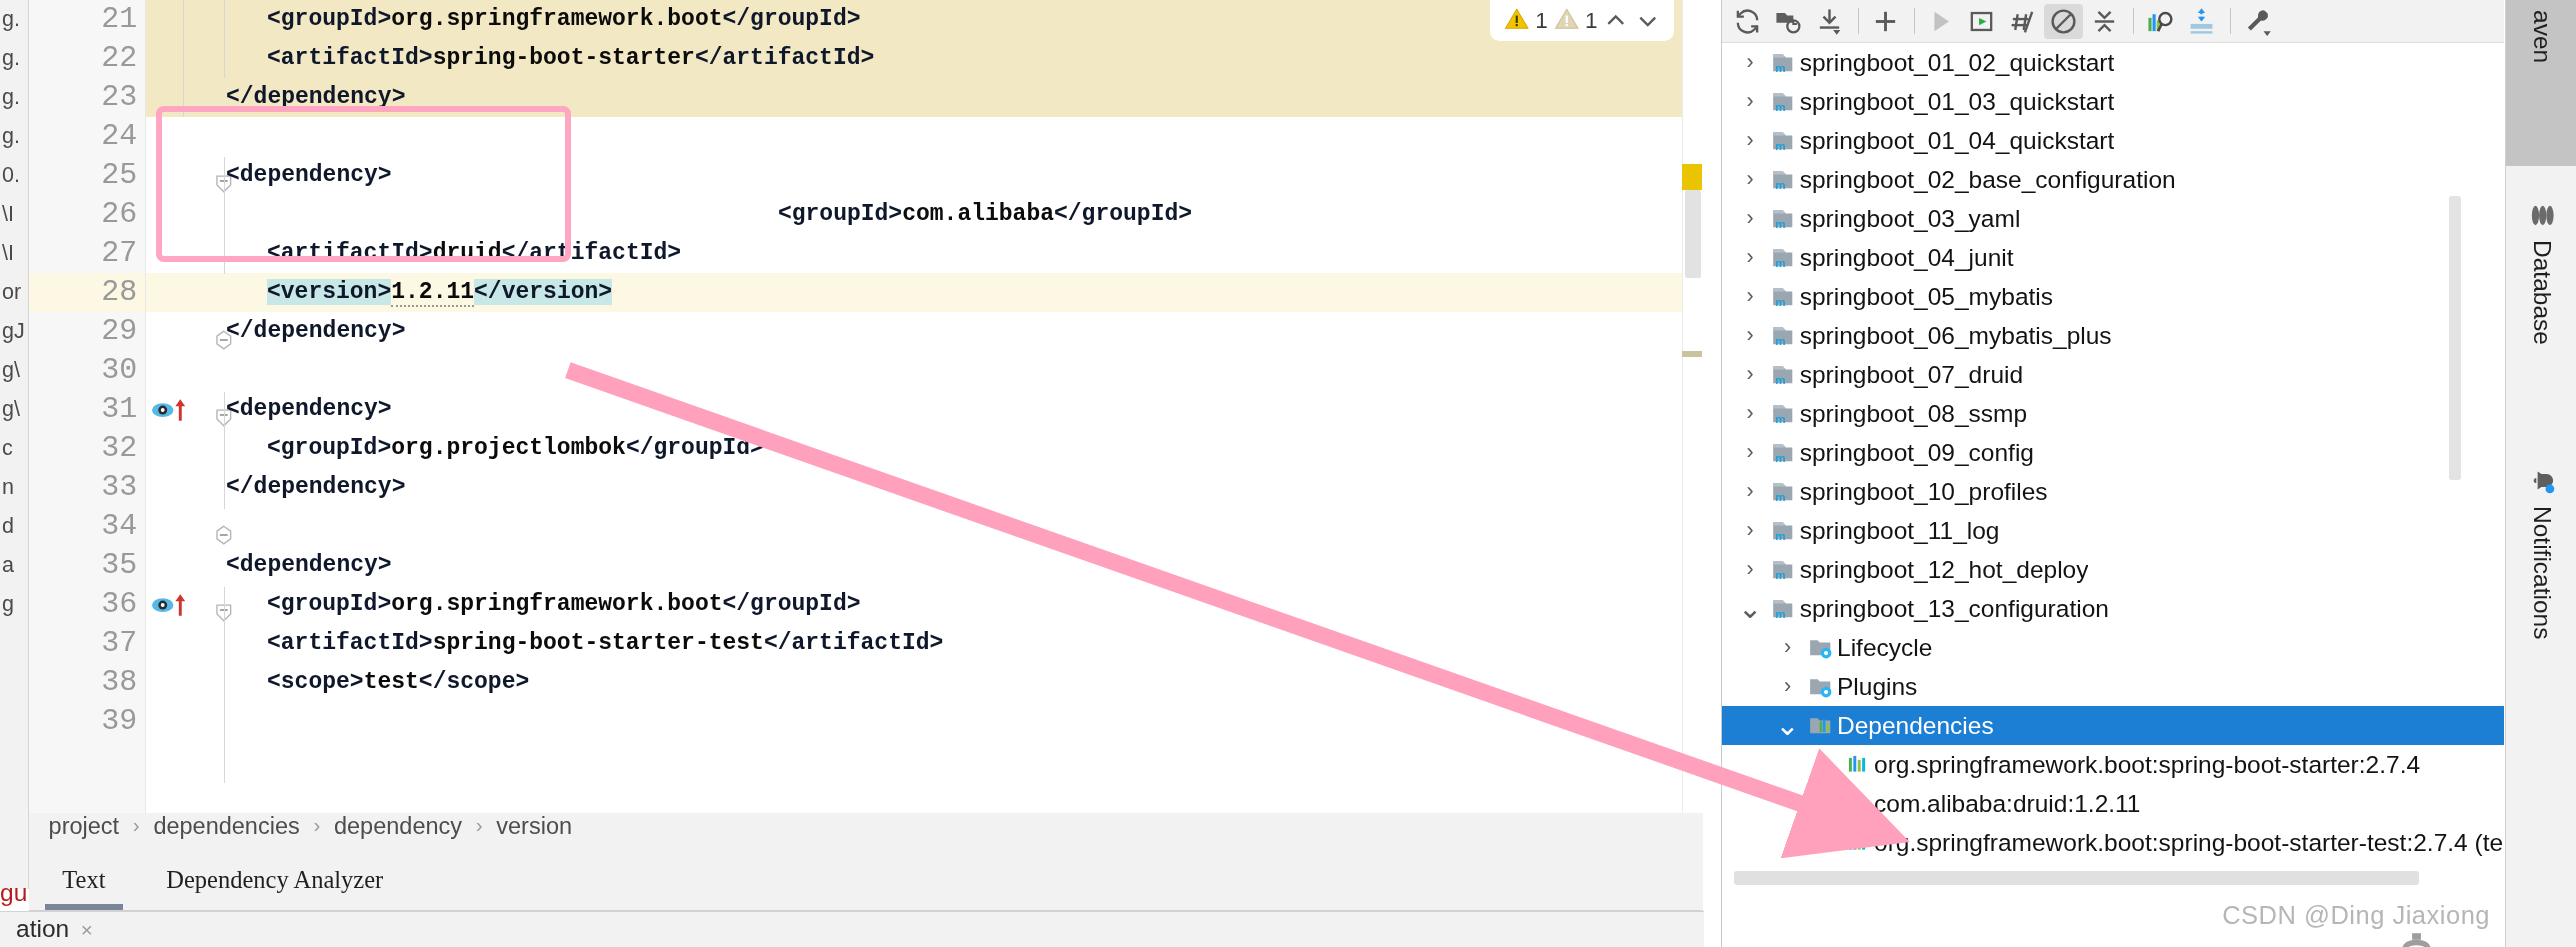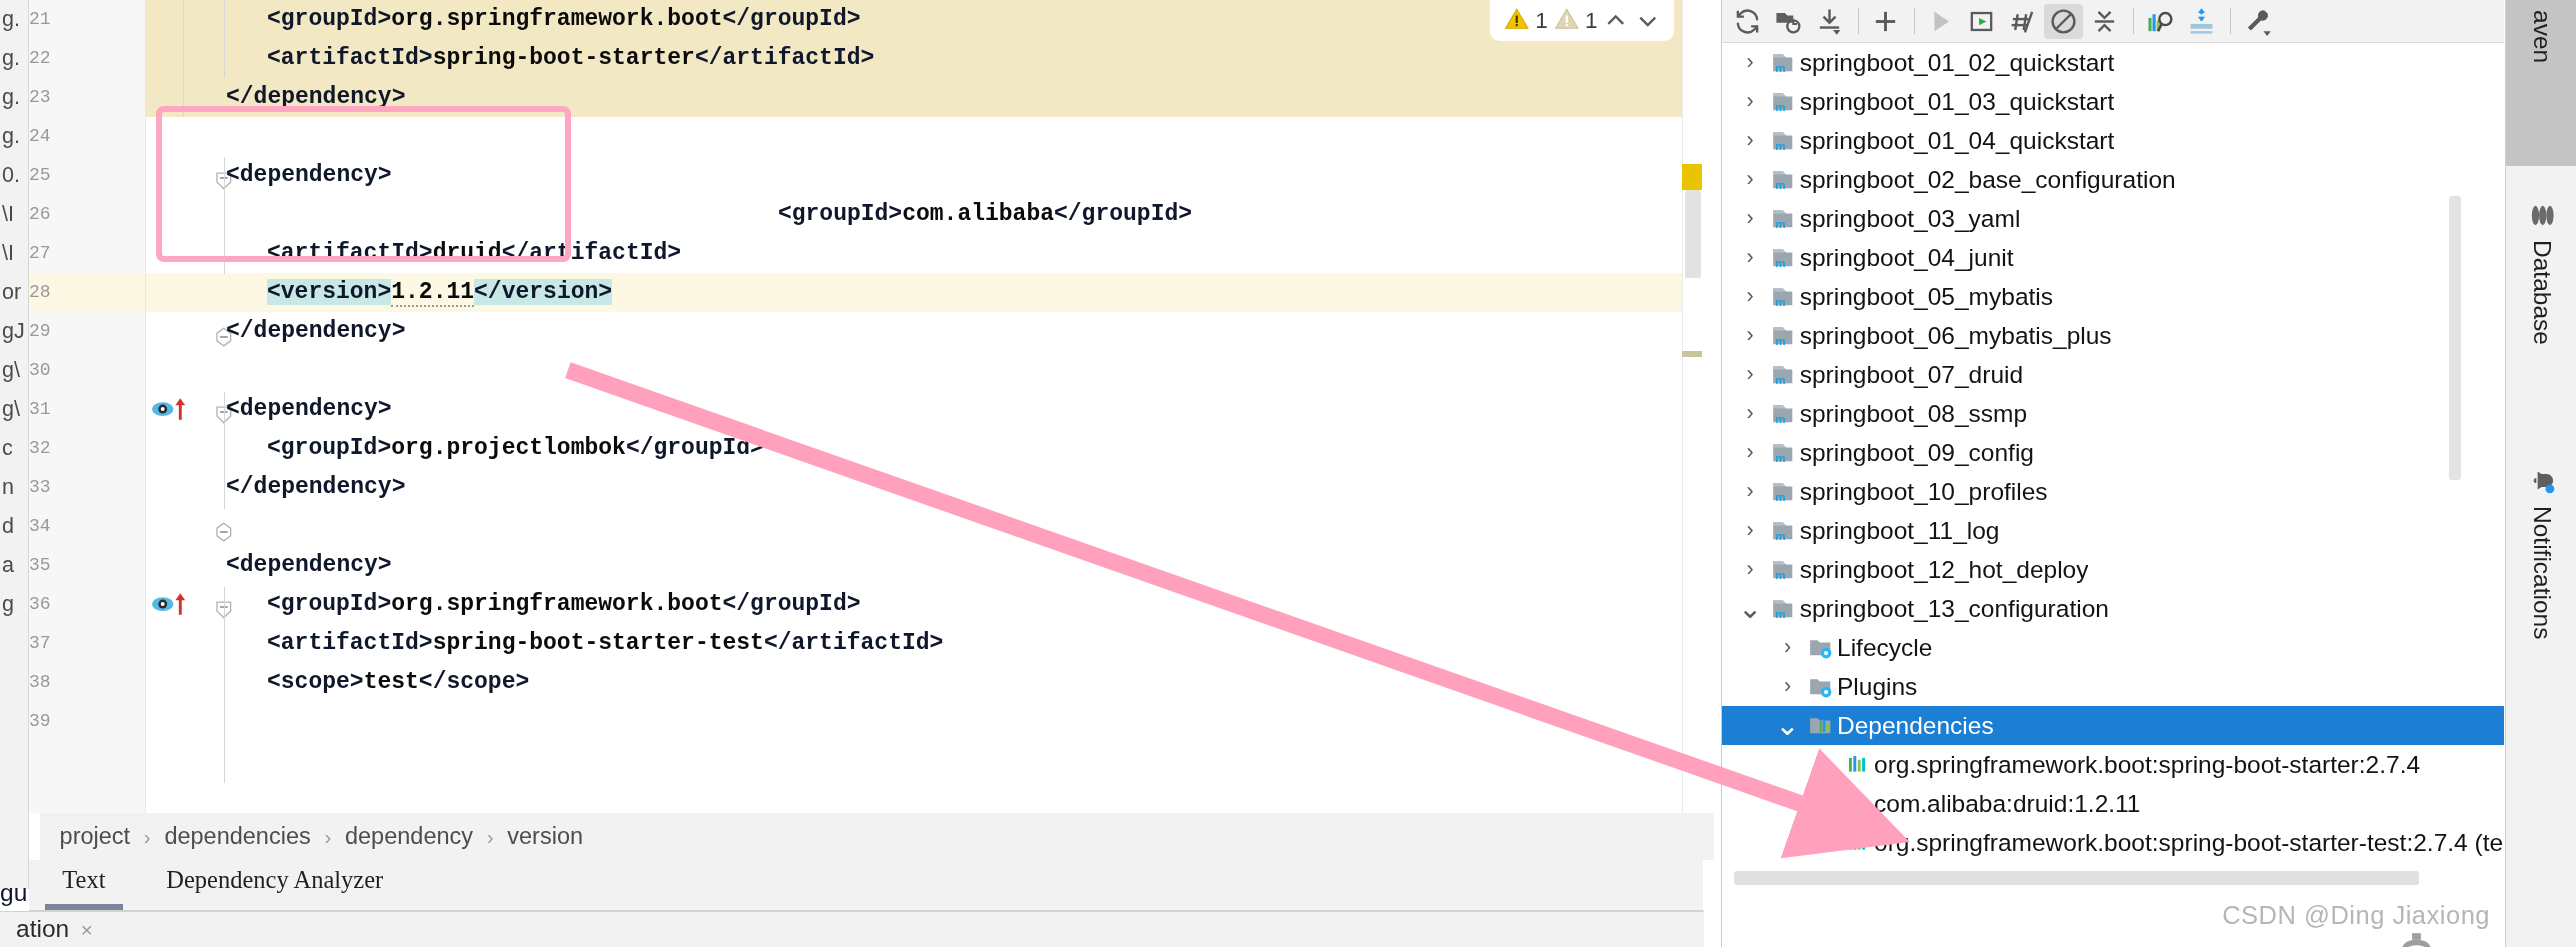--- a/index.html
+++ b/index.html
@@ -43,24 +43,24 @@
   .gutter {
     position: absolute; left: 0; top: 0;
     width: 117px; height: 813px;
     background: #f7f7f7;
     border-right: 1px solid #e8e8e8;
     box-sizing: border-box;
   }
   .gutter-row {
     position: relative;
     height: 39px; line-height: 39px;
-    text-align: left;
+    text-align: right;
     padding-right: 7.8px;
     font-family: "Liberation Mono", monospace;
-    font-size: 18px;
+    font-size: 30px;
     color: #999999;
     box-sizing: border-box;
   }
   .gutter-row.cur { background: #fdf8e4; }
   .gutter-icon {
     position: absolute; right: -47px; top: 50%;
     transform: translateY(-50%);
     width: 41px; height: 27.4px;
   }
   .fold {
@@ -139,24 +139,24 @@
     z-index: 60;
   }
   .inspect-widget .cnt {
     font-size: 22.5px; color: #3c3c3c;
     font-family: "Liberation Sans", sans-serif;
   }
   .chev { width: 25.5px; height: 25.5px; }
 
   
   .breadcrumb {
-    position: absolute; left: 40px; top: 813px;
+    position: absolute; left: 29px; top: 813px;
     width: 1674px; height: 47px;
     background: #f2f2f2;
-    display: flex; align-items: center;
+    display: flex; 
     padding-left: 19.6px;
     box-sizing: border-box;
     font-size: 23.5px; color: #4d4d4d;
   }
   .bc-sep { margin: 0 13.7px; color: #9a9a9a; font-size: 20.6px; }
 
   
   .bottom-tabs {
     position: absolute; left: 29px; top: 860px;
     width: 1674px; height: 51px;
@@ -187,21 +187,21 @@
     border-top: 1px solid #d2d2d2;
     box-sizing: border-box;
   }
   .bottom-left-text {
     position: absolute; left: 0; top: 915px;
     font-size: 24.5px; color: #2b2b2b; padding-left: 16px;
   }
   .bl-x { color: #9b9b9b; margin-left: 11.7px; font-size: 20.6px; }
   .bl-gu {
     position: absolute; left: 0; top: 879px;
-    font-size: 24.5px; color: #0f172a;
+    font-size: 24.5px; color: #b91c1c;
   }
 
   
   .maven {
     position: absolute; left: 1721px; top: 0;
     width: 783px; height: 948px;
     background: #ffffff;
     border-left: 1px solid #c9c9c9;
     box-sizing: border-box;
     overflow: hidden;

